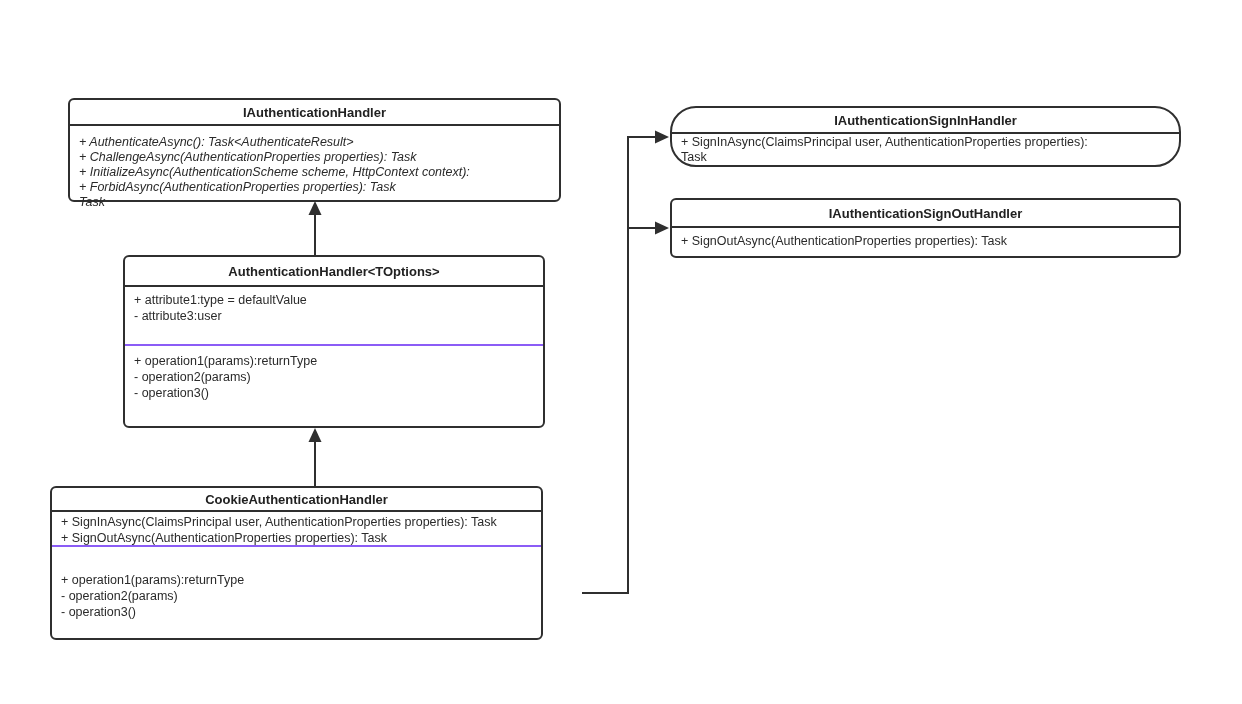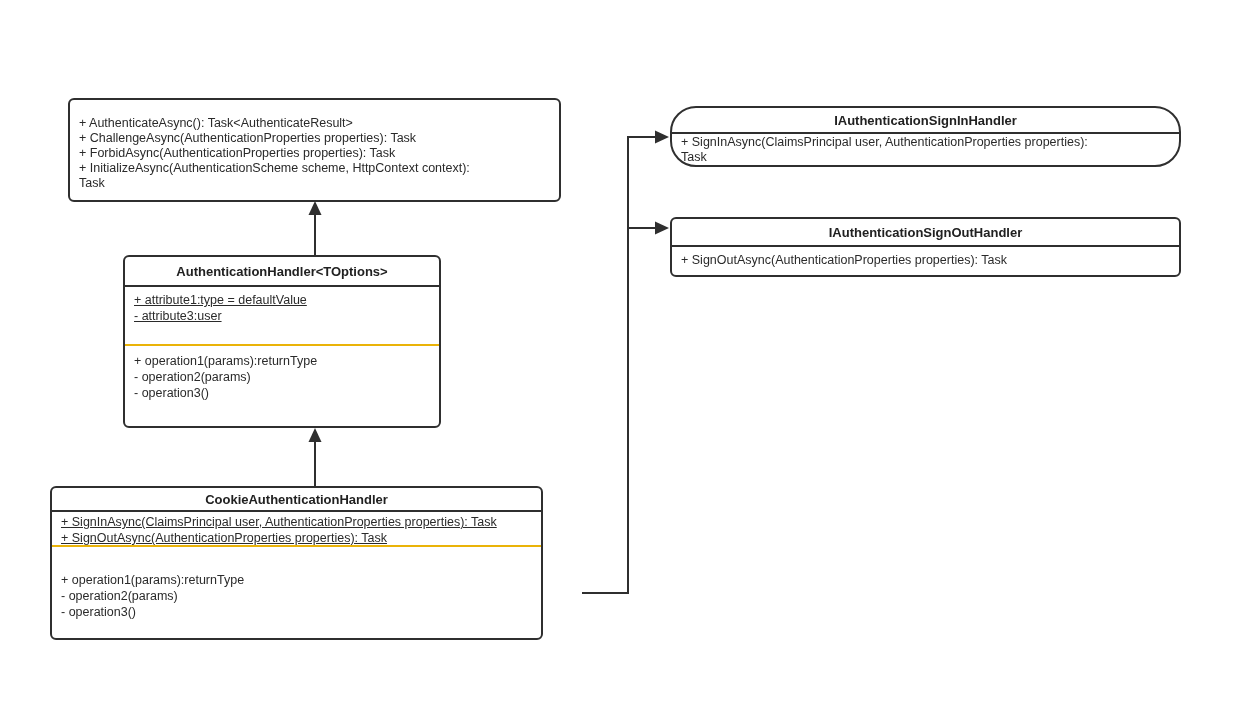--- a/index.html
+++ b/index.html
@@ -33,52 +33,51 @@
     font-weight: bold;
     font-size: 13px;
     color: #212121;
     white-space: nowrap;
   }
   .class-section {
     box-sizing: border-box;
     overflow: visible;
   }
   .class-section.divided {
-    border-bottom: 2px solid #eab308;
-    text-decoration: underline;
+    border-bottom: 2px solid #8b5cf6;
   }
   .member-line {
     padding-left: 9px;
     font-size: 12.5px;
     line-height: 16px;
     white-space: nowrap;
     color: #2a2a2a;
   }
   .tight .member-line { line-height: 15px; }
 
   
   .b1 { left: 68px;  top: 98px;  width: 493px; height: 104px; }
   .b1 .class-title { height: 26px; }
-  .b1 .sec-members { padding-top: 16px; }
+  .b1 .sec-members { padding-top: 9px; font-style: italic; }
 
-  .b2 { left: 123px; top: 255px; width: 318px; height: 173px; }
+  .b2 { left: 123px; top: 255px; width: 422px; height: 173px; }
   .b2 .class-title { height: 30px; }
   .b2 .sec-attrs   { height: 59px; padding-top: 5px; }
   .b2 .sec-ops     { padding-top: 7px; }
 
   .b3 { left: 50px;  top: 486px; width: 493px; height: 154px; }
   .b3 .class-title { height: 24px; }
   .b3 .sec-members { height: 35px; padding-top: 2px; }
   .b3 .sec-ops     { padding-top: 25px; }
 
   .b4 { left: 670px; top: 106px; width: 511px; height: 61px; border-radius: 26px; }
   .b4 .class-title { height: 26px; }
   .b4 .sec-members { padding-top: 1px; }
 
-  .b5 { left: 670px; top: 198px; width: 511px; height: 60px; margin-top: 19px; }
+  .b5 { left: 670px; top: 198px; width: 511px; height: 60px; }
   .b5 .class-title { height: 28px; }
   .b5 .sec-members { padding-top: 5px; }
 </style>
 </head>
 <body>
 
 <div id="canvas">
 
   <svg id="connectors" viewBox="0 0 1242 704" xmlns="http://www.w3.org/2000/svg">
 
@@ -94,25 +93,26 @@
 
     <g>
       <polyline points="582,593 628,593 628,137 655,137" fill="none" stroke="#2f2f2f" stroke-width="2"></polyline>
       <polygon points="669,137 655,130.5 655,143.5" fill="#2f2f2f"></polygon>
       <line x1="628" y1="228" x2="655" y2="228" stroke="#2f2f2f" stroke-width="2"></line>
       <polygon points="669,228 655,221.5 655,234.5" fill="#2f2f2f"></polygon>
     </g>
   </svg>
 
   <div class="class-box b1 tight">
+    <div class="class-title">IAuthenticationHandler</div>
     <div class="class-section sec-members">
         <div class="member-line">+ AuthenticateAsync(): Task&lt;AuthenticateResult&gt;</div>
         <div class="member-line">+ ChallengeAsync(AuthenticationProperties properties): Task</div>
+        <div class="member-line">+ InitializeAsync(AuthenticationScheme scheme, HttpContext context):</div>
         <div class="member-line">+ ForbidAsync(AuthenticationProperties properties): Task</div>
-        <div class="member-line">+ InitializeAsync(AuthenticationScheme scheme, HttpContext context):</div>
         <div class="member-line">Task</div>
       </div>
   </div>
 
   <div class="class-box b2">
     <div class="class-title">AuthenticationHandler&lt;TOptions&gt;</div>
     <div class="class-section sec-attrs divided">
         <div class="member-line">+ attribute1:type = defaultValue</div>
         <div class="member-line">- attribute3:user</div>
       </div>

